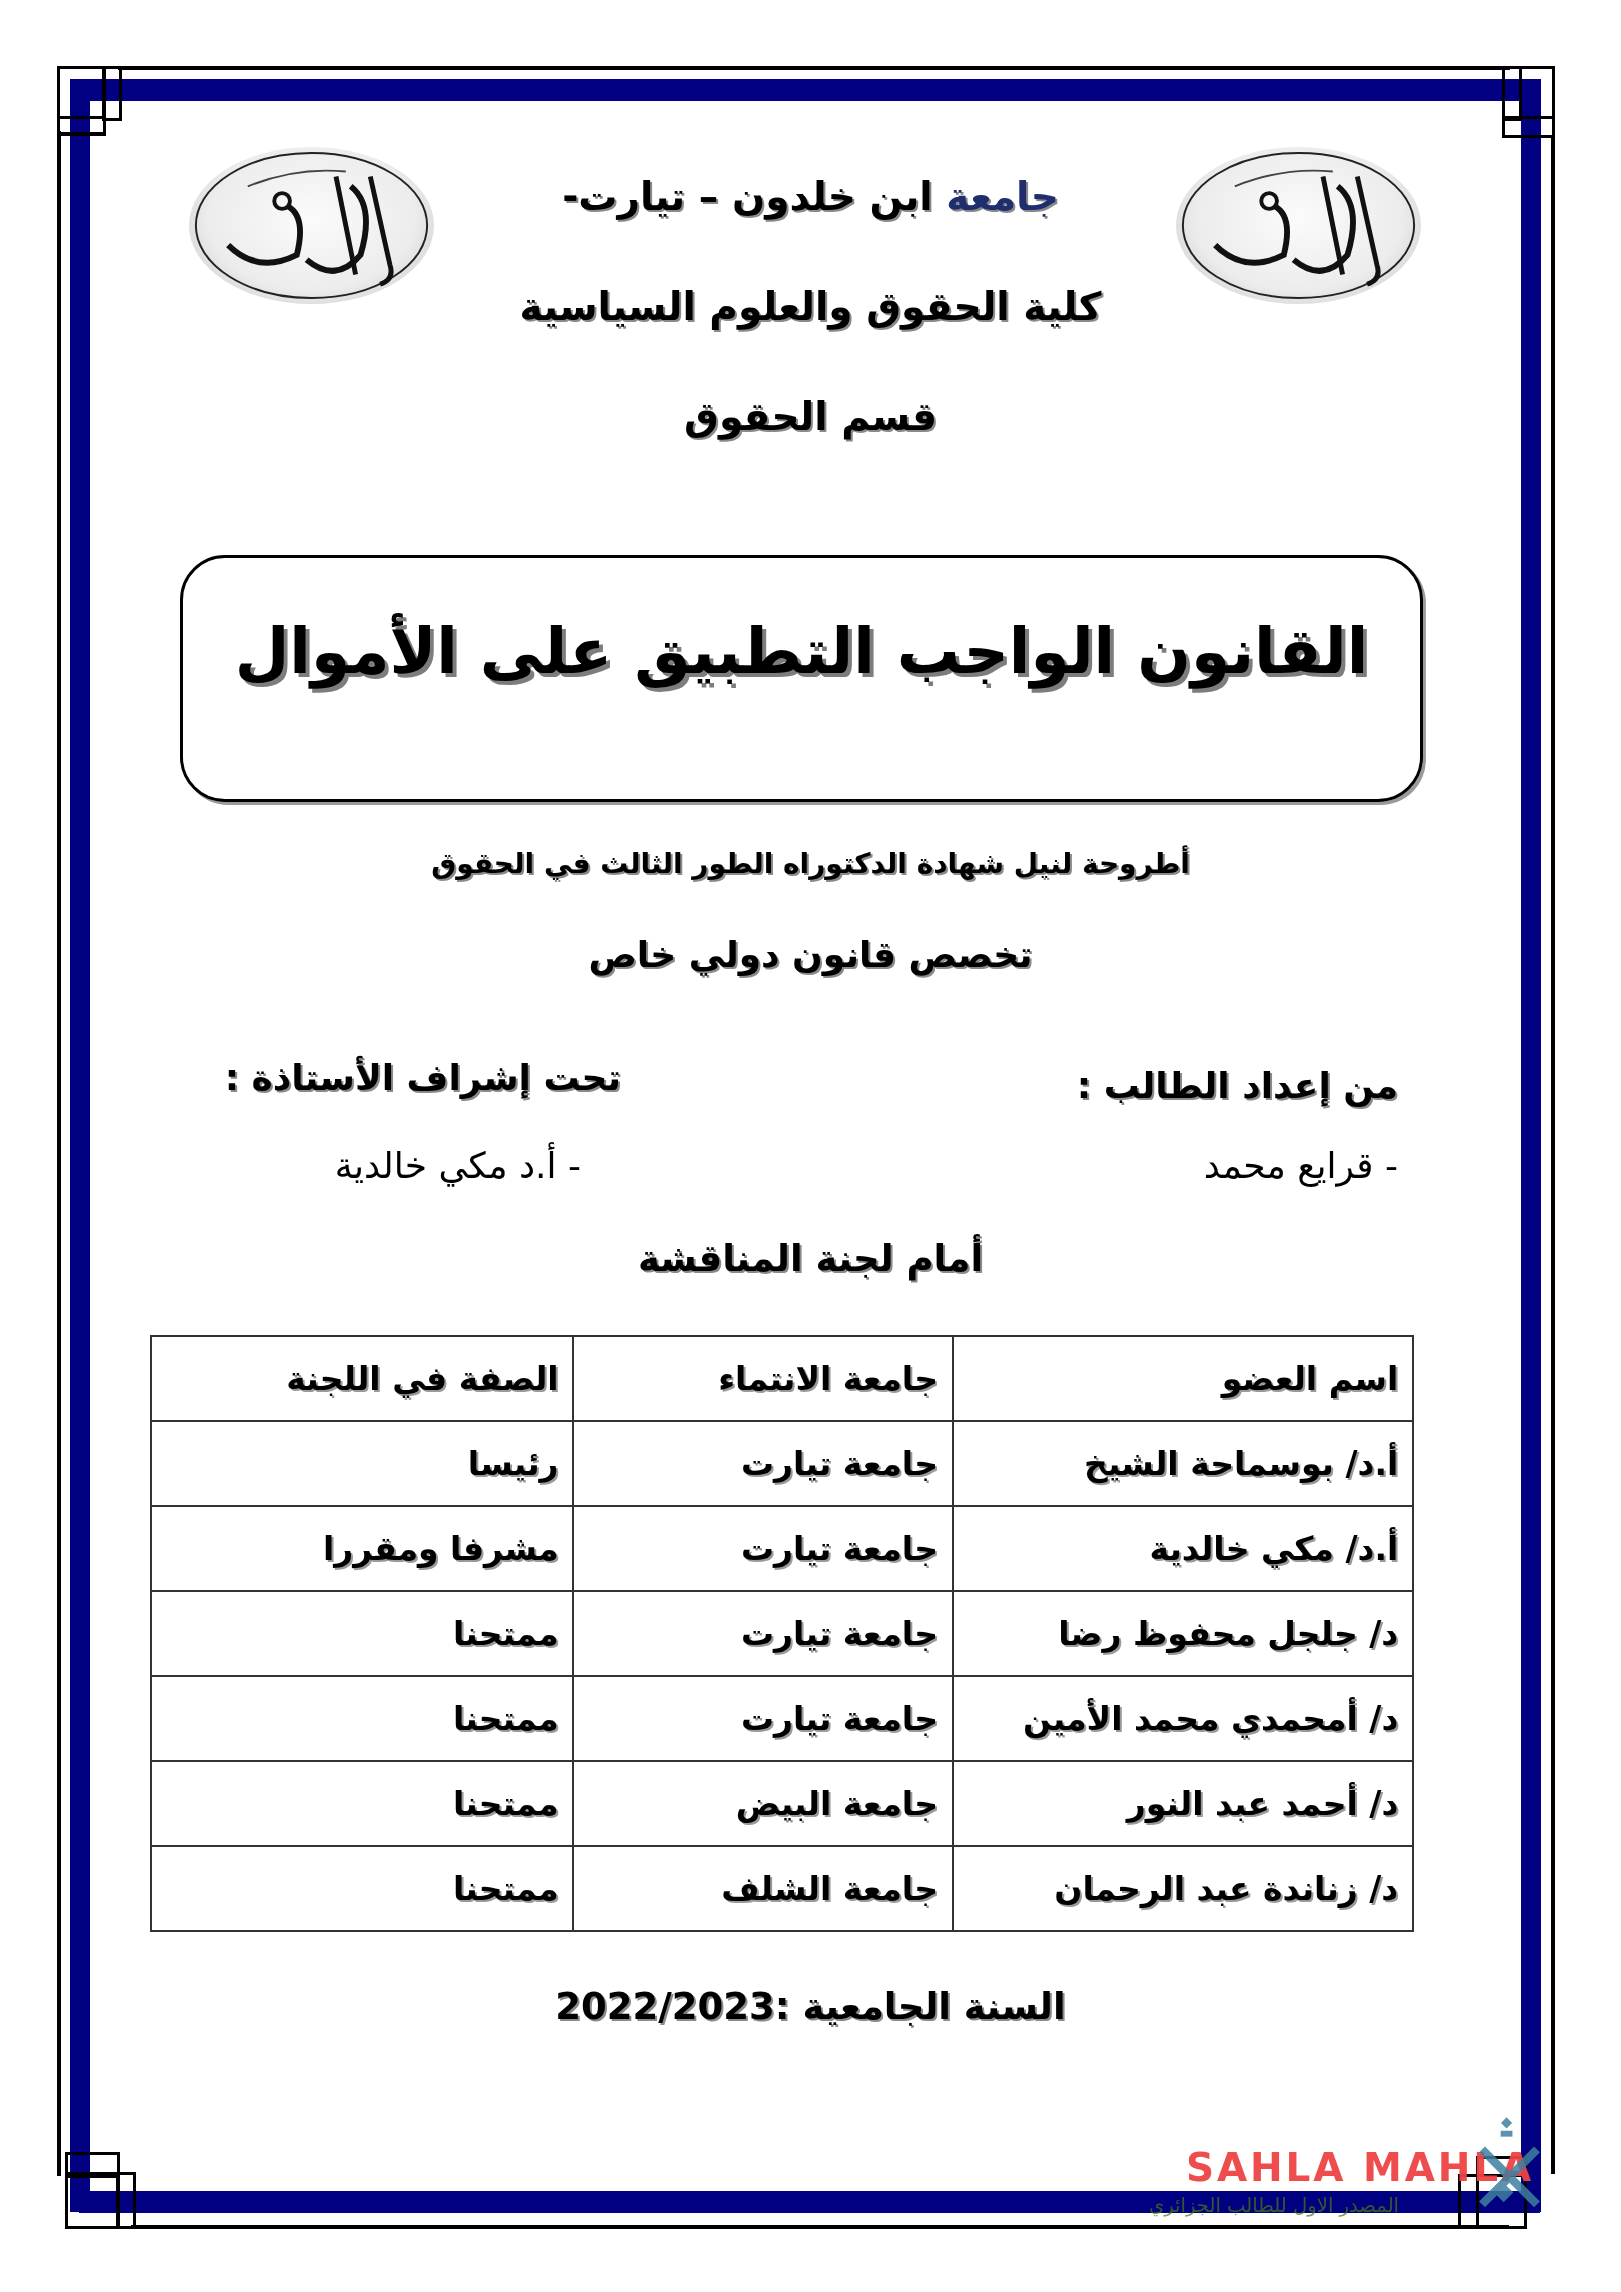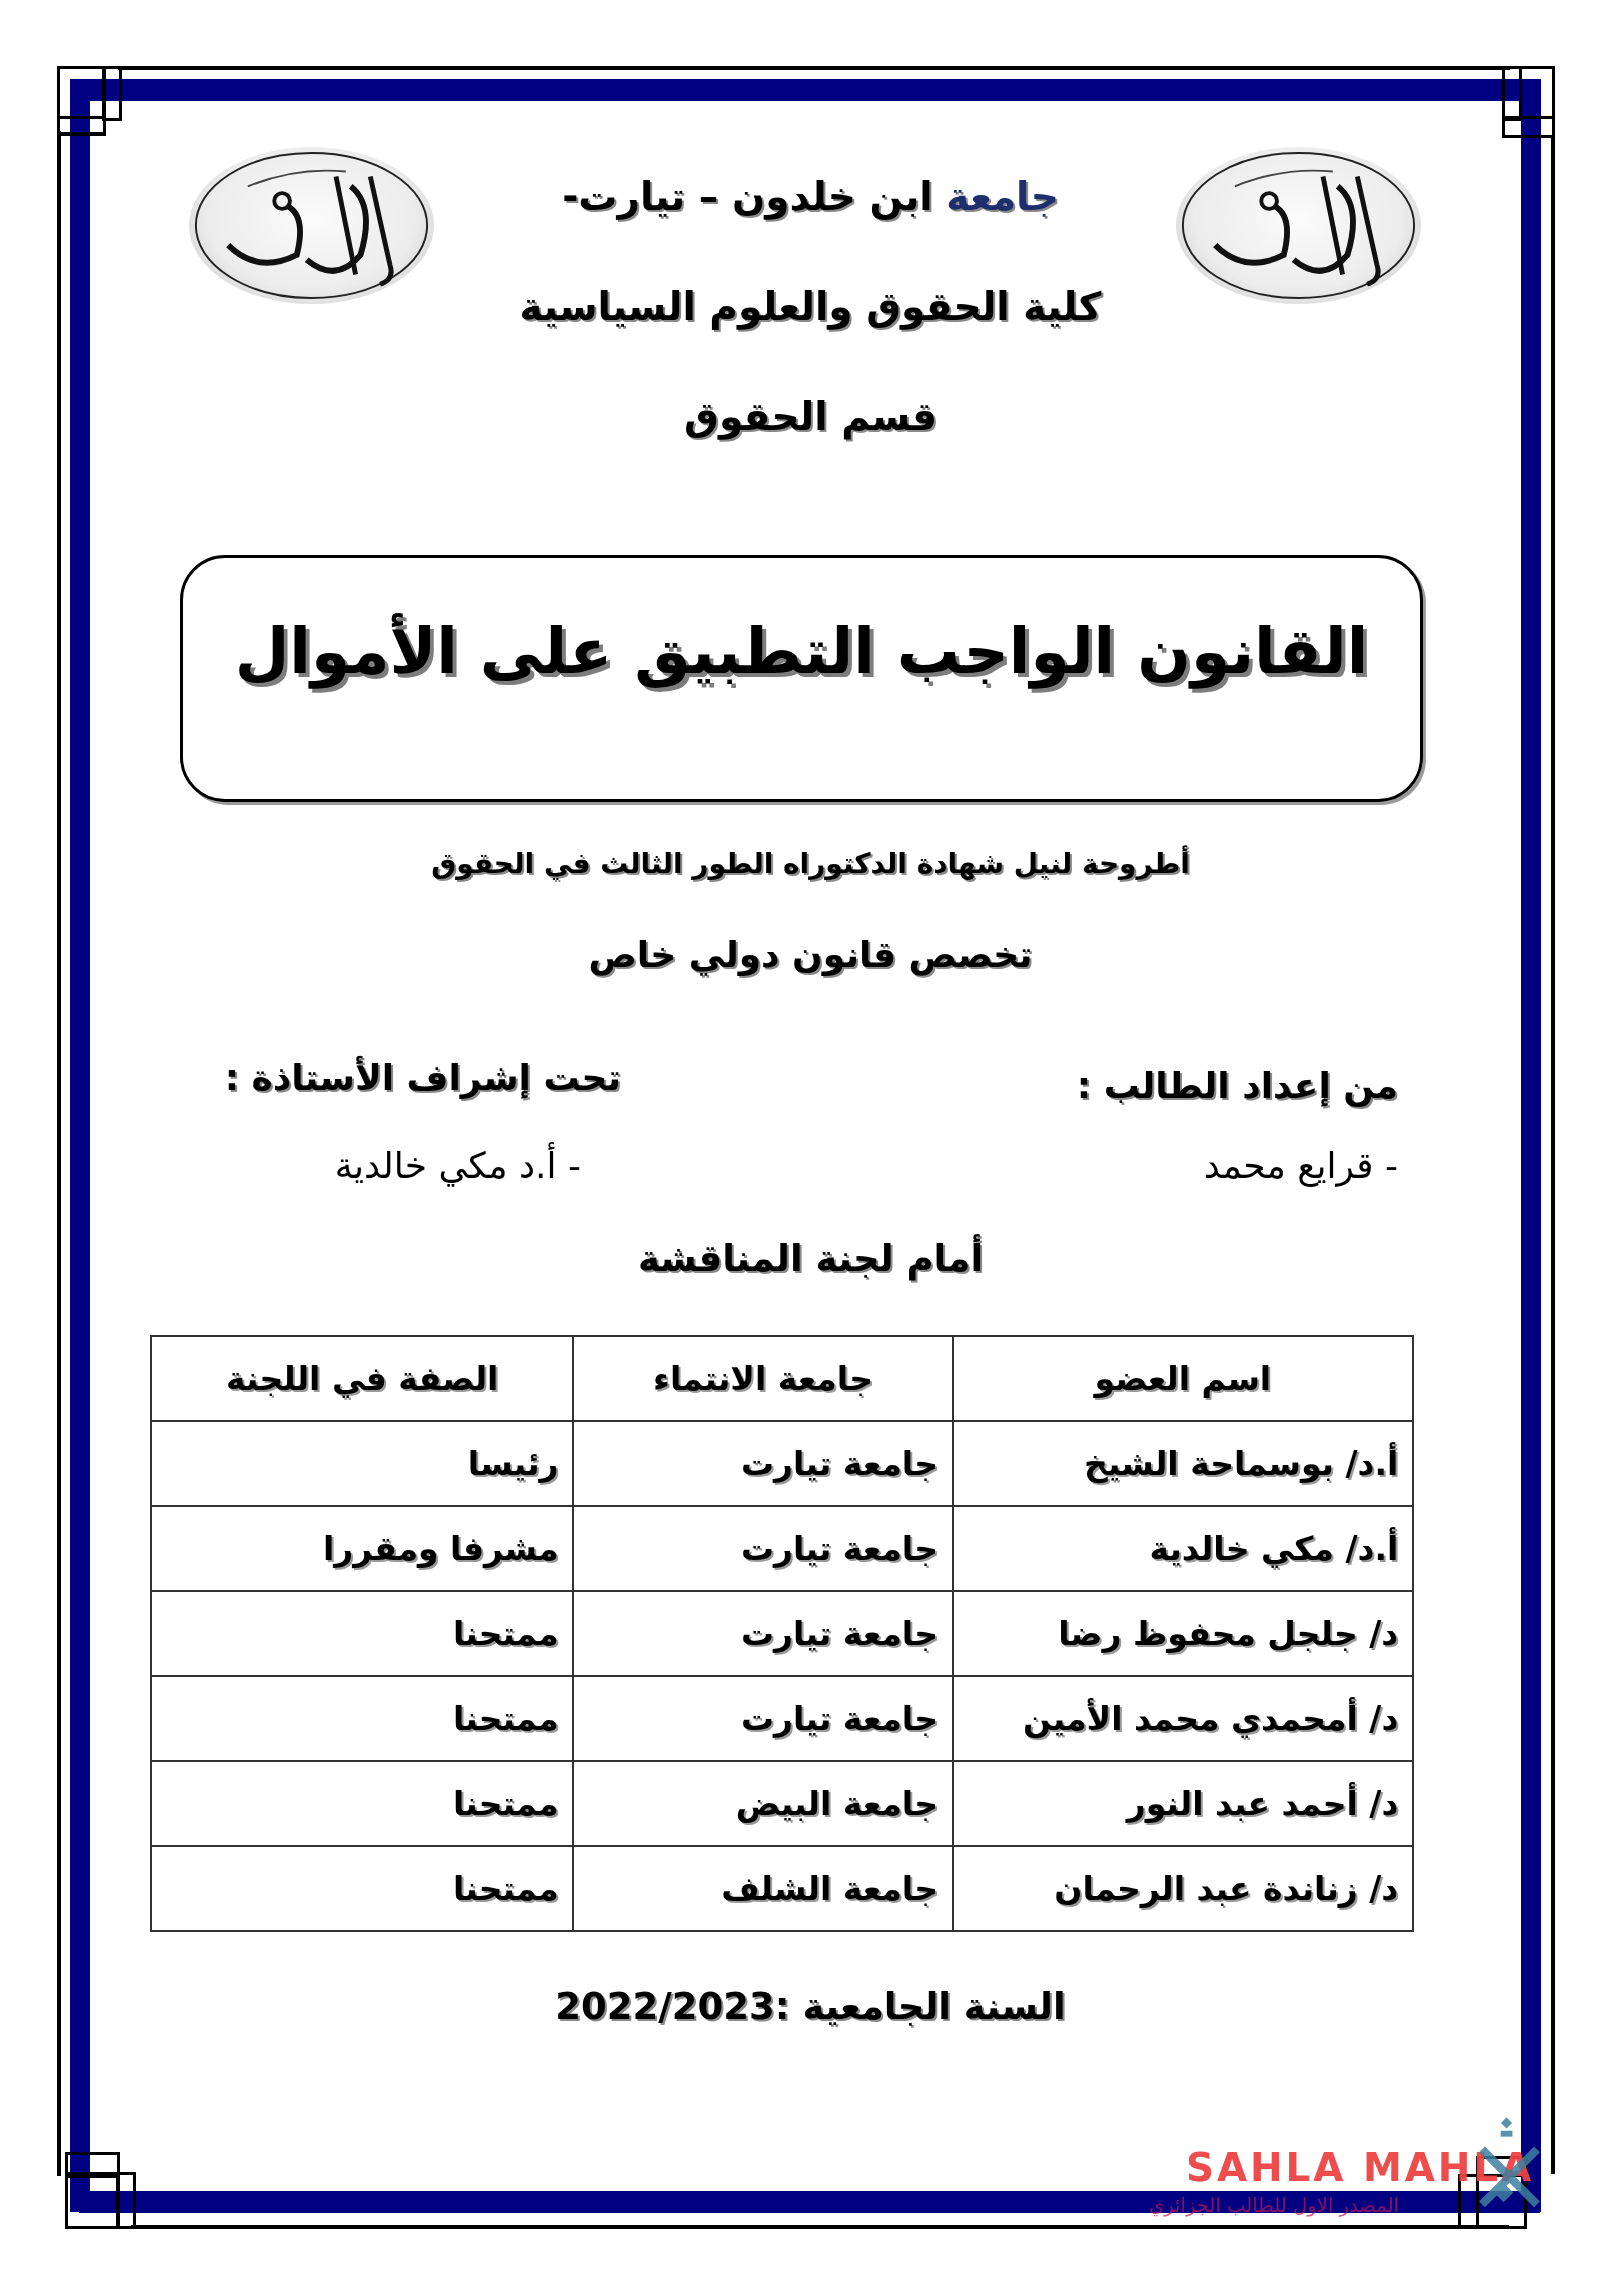--- a/index.html
+++ b/index.html
@@ -34,31 +34,31 @@
   .subtitle1 { top:847px; font-size:28px; }
   .subtitle2 { top:934px; font-size:36px; }
 
   .label { position:absolute; font-size:36px; font-weight:bold; text-shadow:2px 2px 0 #8a8a8a; white-space:nowrap; }
 
   table.committee { position:absolute; left:150px; top:1335px; width:1264px;
                     border-collapse:collapse; direction:rtl; }
   table.committee td, table.committee th {
      border:2px solid #333; height:83px; font-size:33px; font-weight:bold;
      text-shadow:2px 2px 0 #9a9a9a; padding:0 13.7px; }
-  table.committee th { text-align:center;border-radius:12px; }
+  table.committee th { text-align:right;border-radius:12px; }
   table.committee td.name { text-align:right; }
   table.committee td.c { }
   col.c1 { width:461px; } col.c2 { width:380px; } col.c3 { width:423px; }
 
   .year { top:1985px; font-size:37px; }
 
   .watermark { position:absolute; left:1142px; top:2145px; font-size:39px; font-weight:bold;
                letter-spacing:2.9px; color:#ef4444; opacity:0.95; font-family:"DejaVu Sans", sans-serif;margin-left:44px; }
   .watermark-sub { position:absolute; left:1137px; top:2194px; width:274px; font-size:19.6px;
-                   color:#be185d; opacity:0.7; direction:rtl; text-align:center; }
+                   color:#4d7c0f; opacity:0.7; direction:rtl; text-align:center; }
   .wm-logo { position:absolute; left:1475px; top:2117px; width:69px; height:108px; }
 </style>
 </head>
 <body>
 
 <div>
 
   <div class="blue-h" style="left:70px; top:79px; width:1471px;"></div>
   <div class="blue-h" style="left:79px; top:2191px; width:1461px;"></div>
   <div class="blue-v" style="left:70px; top:79px; height:2133px;"></div>

